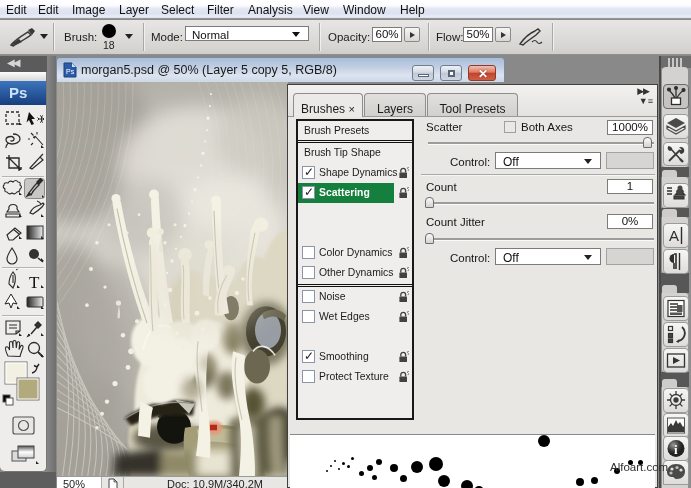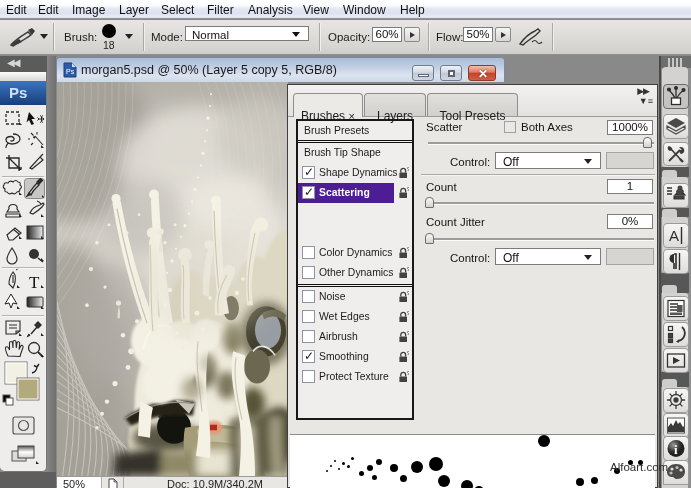--- a/index.html
+++ b/index.html
@@ -30,30 +30,30 @@
   border:1px solid #7c8aa0; border-bottom:none; border-radius:4px 4px 0 0; }
 #doctitle .ttext { position:absolute; left:24px; top:5px; font-size:12.5px; color:#1a1a1a; white-space:nowrap; }
 .winbtn { position:absolute; top:7px; width:22px; height:16px; border-radius:3px; border:1px solid #707d8e;
   background:linear-gradient(#eef1f6, #d4dae4 45%, #bfc8d6 50%, #d0d7e2); }
 #btnclose { background:linear-gradient(#efc0b2, #dd7a60 45%, #c3432c 50%, #cd5f45); border-color:#8e3a28; }
 #canvas { position:absolute; left:1px; top:25px; width:231px; height:394px; background:#b9b6ae; overflow:hidden; }
 #statusbar { position:absolute; left:1px; top:419px; width:231px; height:14px; background:#e9e7e4; border-top:1px solid #9a9a9a; font-size:11px; color:#222; }
 
 #bpanel { left:287px; top:84px; width:371px; height:404px; background:#e9e7e4; border:1px solid #3f3f3f; }
 #bpanel .tabrow { position:absolute; left:0; top:0; width:369px; height:31px; background:linear-gradient(#f2f1f0,#e4e2df); }
-.tab { position:absolute; z-index:2; top:8px; height:23px; border:1px solid #8e8e8e; border-bottom:none; border-radius:4px 4px 0 0; font-size:12px; color:#1c1c1c; text-align:center; background:linear-gradient(#e2e0dd,#d2d0cd); padding-top:15px; }
+.tab { position:absolute; z-index:2; top:8px; height:23px; border:1px solid #8e8e8e; border-bottom:none; border-radius:4px 4px 0 0; font-size:12px; color:#1c1c1c; text-align:center; background:linear-gradient(#e2e0dd,#d2d0cd); padding-top:8px; }
 .tab.active { background:#eceae7; }
 #blist { position:absolute; left:8px; top:34px; width:118px; height:301px; background:#efeeec; border:2px solid #181818; }
 .brow { position:absolute; left:0; width:114px; height:20px; font-size:10.4px; color:#1a1a1a; }
 .brow .cb { position:absolute; left:4px; top:3px; width:13px; height:13px; background:#fff; border:1px solid #8a96a8; }
 .brow .lbl { position:absolute; left:21px; top:4px; white-space:nowrap; }
 .brow.nocb .lbl { left:6px; }
 .lock { position:absolute; top:3px; }
 .bsep { position:absolute; left:0; width:114px; height:1px; background:#111; box-shadow:0 2px 0 #111; }
-.sel { background:#4c1d95; width:96px !important; }
+.sel { background:#15803d; width:96px !important; }
 .sel .lbl { color:#fff; font-weight:bold; }
 .ck:after { content:"✓"; position:absolute; left:1px; top:-2px; font-size:12px; color:#222; }
 
 .ctext { position:absolute; font-size:11.5px; color:#161616; }
 .vbox { position:absolute; width:46px; height:15px; background:#fff; border:1px solid #7b7b7b; font-size:11.5px; color:#111; text-align:center; }
 .slider { position:absolute; height:2px; background:#9c9c9c; box-shadow:0 1px 0 #fafafa; }
 .thumb { position:absolute; width:9px; height:11px; background:linear-gradient(#fafafa,#d2d2d2); border:1px solid #6e6e6e; border-radius:4px 4px 1px 1px; }
 .ddown { position:absolute; width:106px; height:17px; background:#fff; border:1px solid #7b7b7b; font-size:12px; color:#111; }
 .ddown:after { content:""; position:absolute; right:8px; top:6px; border-top:5px solid #222; border-left:4.5px solid transparent; border-right:4.5px solid transparent; }
 .gbox { position:absolute; width:48px; height:17px; background:#d7d5d2; border:1px solid #a3a3a3; }
@@ -563,29 +563,20 @@
       </div>
     <div class="brow" style="top:186px">
         <span class="cb"></span>
         <span class="lbl">Wet Edges</span>
         <svg class="lock" style="left:100px;top:4px" width="11" height="13" viewBox="0 0 11 13">
           <path d="M2.8 5.5 v-1.8 a2.4 2.4 0 0 1 4.8 0 v1.8" fill="none" stroke="#424242" stroke-width="1.3"></path>
           <rect x="1.4" y="5.5" width="7.6" height="5.6" rx=".5" fill="#424242"></rect>
           <path d="M9 1.5 l1.8 -1.5 M9.8 3.4 l1.2 -.6" stroke="#424242" stroke-width=".9"></path>
         </svg>
       </div>
-    <div class="brow" style="top:206px">
-        <span class="cb"></span>
-        <span class="lbl">Airbrush</span>
-        <svg class="lock" style="left:100px;top:4px" width="11" height="13" viewBox="0 0 11 13">
-          <path d="M2.8 5.5 v-1.8 a2.4 2.4 0 0 1 4.8 0 v1.8" fill="none" stroke="#424242" stroke-width="1.3"></path>
-          <rect x="1.4" y="5.5" width="7.6" height="5.6" rx=".5" fill="#424242"></rect>
-          <path d="M9 1.5 l1.8 -1.5 M9.8 3.4 l1.2 -.6" stroke="#424242" stroke-width=".9"></path>
-        </svg>
-      </div>
     <div class="brow" style="top:226px">
         <span class="cb ck"></span>
         <span class="lbl">Smoothing</span>
         <svg class="lock" style="left:100px;top:4px" width="11" height="13" viewBox="0 0 11 13">
           <path d="M2.8 5.5 v-1.8 a2.4 2.4 0 0 1 4.8 0 v1.8" fill="none" stroke="#424242" stroke-width="1.3"></path>
           <rect x="1.4" y="5.5" width="7.6" height="5.6" rx=".5" fill="#424242"></rect>
           <path d="M9 1.5 l1.8 -1.5 M9.8 3.4 l1.2 -.6" stroke="#424242" stroke-width=".9"></path>
         </svg>
       </div>
     <div class="brow" style="top:246px">

